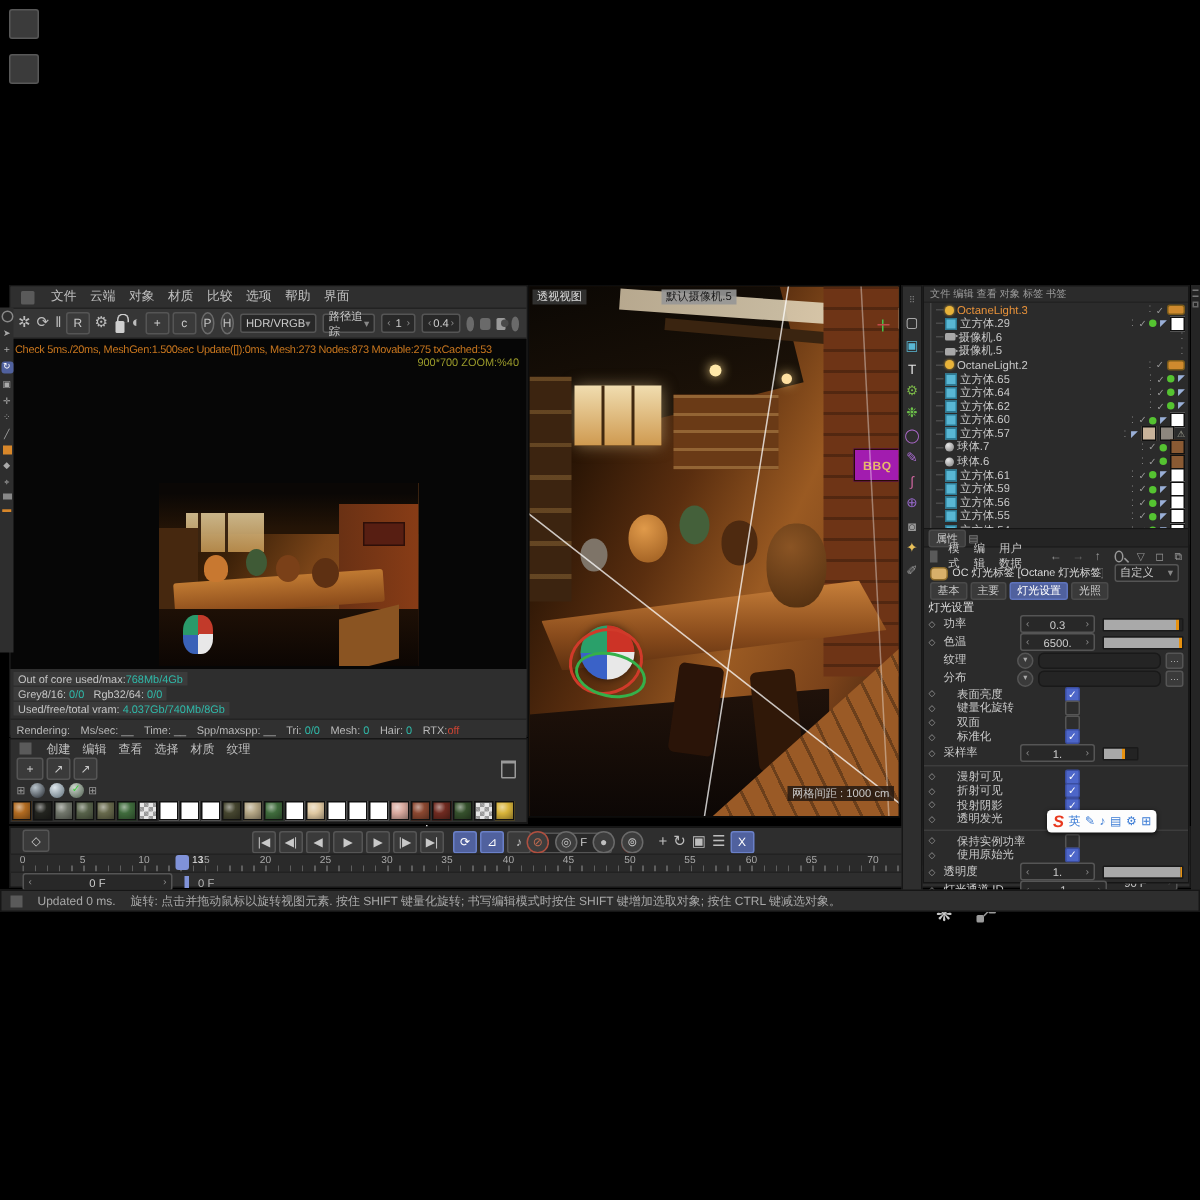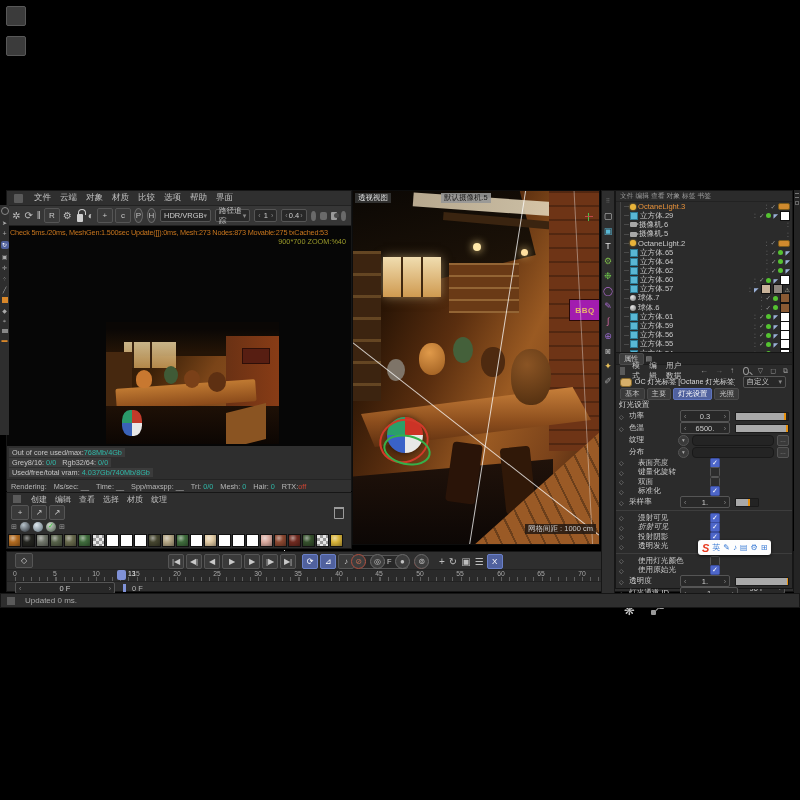--- a/index.html
+++ b/index.html
@@ -710,37 +710,37 @@
       </span>
   </div>
   <div class="sep"></div>
   <div class="arow acb">
     <span class="dmd">◇</span>
       <span class="alabel" style="width:60px;">漫射可见</span>
     <span class="cb on">✓</span>
     </div>
   <div class="arow acb">
     <span class="dmd">◇</span>
-      <span class="alabel" style="width:60px;font-style:italic;">折射可见</span>
+      <span class="alabel" style="width:60px;">折射可见</span>
     <span class="cb on">✓</span>
     </div>
   <div class="arow acb">
     <span class="dmd">◇</span>
       <span class="alabel" style="width:60px;">投射阴影</span>
     <span class="cb on">✓</span>
     </div>
   <div class="arow acb">
     <span class="dmd">◇</span>
       <span class="alabel" style="width:60px;">透明发光</span>
     <span class="cb on">✓</span>
     </div>
   <div class="sep"></div>
   <div class="arow acb">
     <span class="dmd">◇</span>
-      <span class="alabel" style="width:60px;">使用灯光颜色</span>
+      <span class="alabel" style="width:60px;">保持实例功率</span>
     <span class="cb off"></span>
     </div>
   <div class="arow acb">
     <span class="dmd">◇</span>
       <span class="alabel" style="width:60px;">使用原始光</span>
     <span class="cb on">✓</span>
     </div>
   <div class="arow">
     <span class="dmd">◇</span>
       <span class="alabel">透明度</span>
@@ -801,13 +801,14 @@
   <span style="width:6px;height:6px;background:#d8872a;"></span>
   <span style="color:#aaa;font-size:6px;">◆</span>
   <span style="color:#aaa;font-size:6px;">⌖</span>
   <span style="width:6px;height:4px;background:#888;"></span>
   <span style="color:#d8872a;font-size:6px;">▬</span>
 </div>
 
 <div class="panel" style="left:0;top:593px;width:800px;height:15px;display:flex;align-items:center;gap:10px;padding:0 6px;font-size:8px;color:#a8a8a8;">
   <span style="width:8px;height:8px;background:#5a5a5a;"></span>
   <span>Updated 0 ms.</span>
+  <span style="white-space:nowrap;overflow:hidden;">旋转: 点击并拖动鼠标以旋转视图元素. 按住 SHIFT 键量化旋转; 书写编辑模式时按住 SHIFT 键增加选取对象; 按住 CTRL 键减选对象。</span>
 </div>
 
 </body></html>

